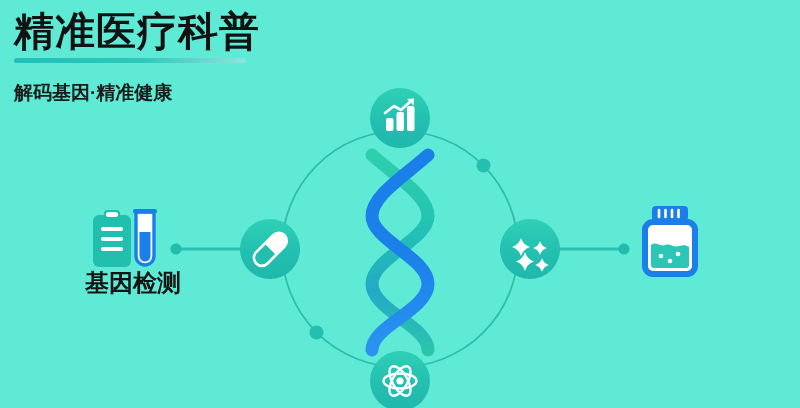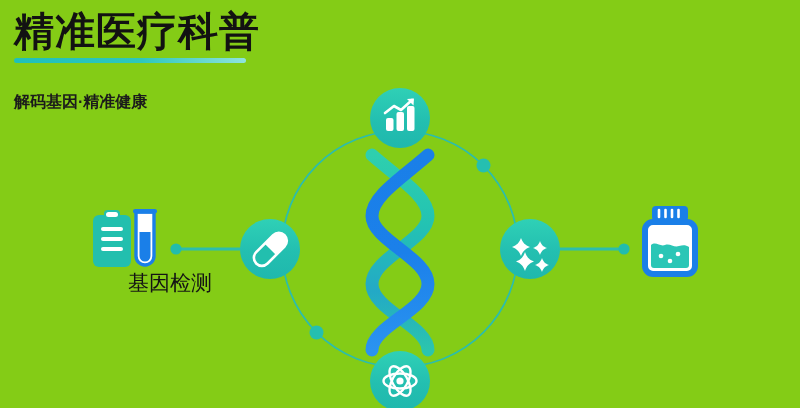--- a/index.html
+++ b/index.html
@@ -14,21 +14,21 @@
     overflow: hidden;
     font-family: "Liberation Sans", "DejaVu Sans", sans-serif;
     color: #111111;
   }
 
   #stage {
     position: absolute;
     inset: 0;
     width: 800px;
     height: 408px;
-    background: #84cc16;
+    background: #5eead4;
   }
 
   
   .header {
     position: absolute;
     left: 14px;
     top: 8px;
     width: 420px;
   }
   .title {
@@ -40,46 +40,46 @@
     white-space: nowrap;
   }
   .title-rule {
     width: 232px;
     height: 5px;
     margin-top: 4px;
     border-radius: 3px;
     background: linear-gradient(90deg, #1fc0ba 0%, #2ec7bc 55%, #8fe3dd 100%);
   }
   .subtitle {
-    margin-top: 24px;
-    font-size: 16px;
+    margin-top: 15px;
+    font-size: 19px;
     line-height: 30px;
     font-weight: bold;
     color: #1b1b1b;
     white-space: nowrap;
   }
 
   
   .graphic {
     position: absolute;
     left: 0;
     top: 0;
     width: 800px;
     height: 408px;
   }
   .graphic svg { display: block; }
 
   
   .side-label {
     position: absolute;
-    font-size: 21px;
+    font-size: 24px;
     line-height: 30px;
-    font-weight: normal;
+    font-weight: bold;
     color: #141414;
-    text-align: right;
+    text-align: center;
     white-space: nowrap;
   }
   .side-label.left  { left: 54px;  top: 268px; width: 158px; }
   .side-label.right { left: 596px; top: 268px; width: 158px; }
 </style>
 </head>
 <body>
 
 <div id="stage">
 

